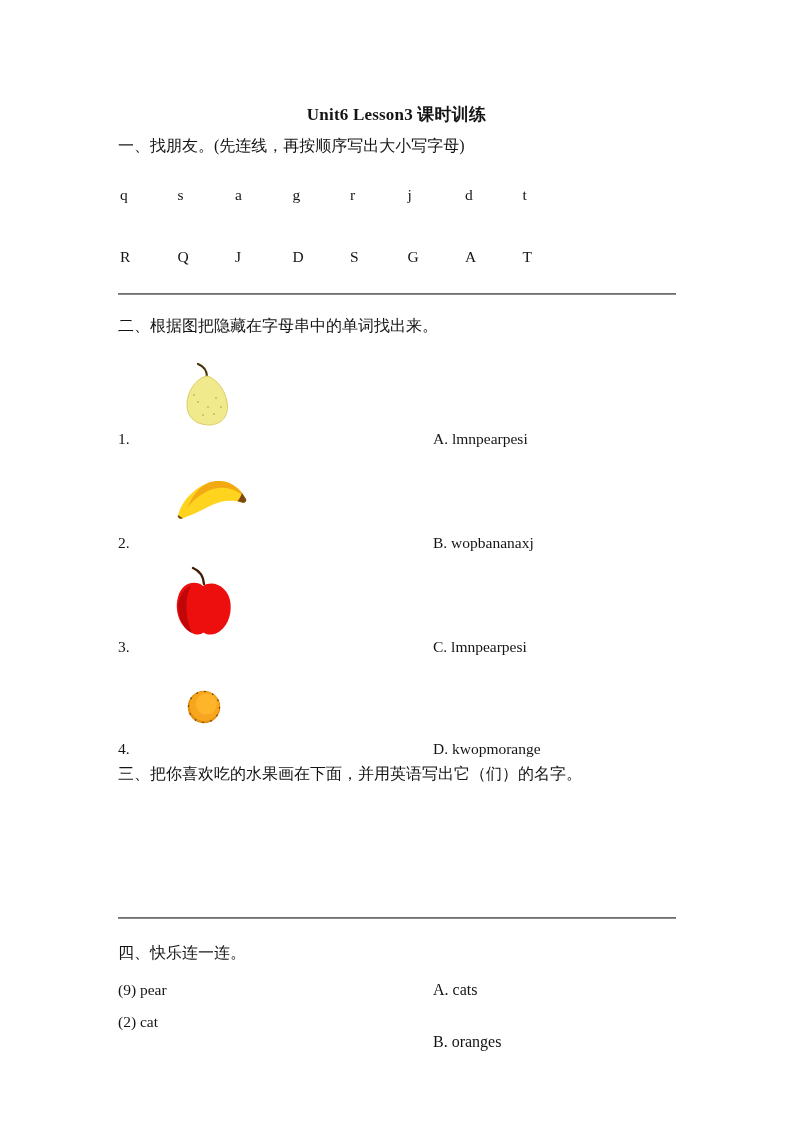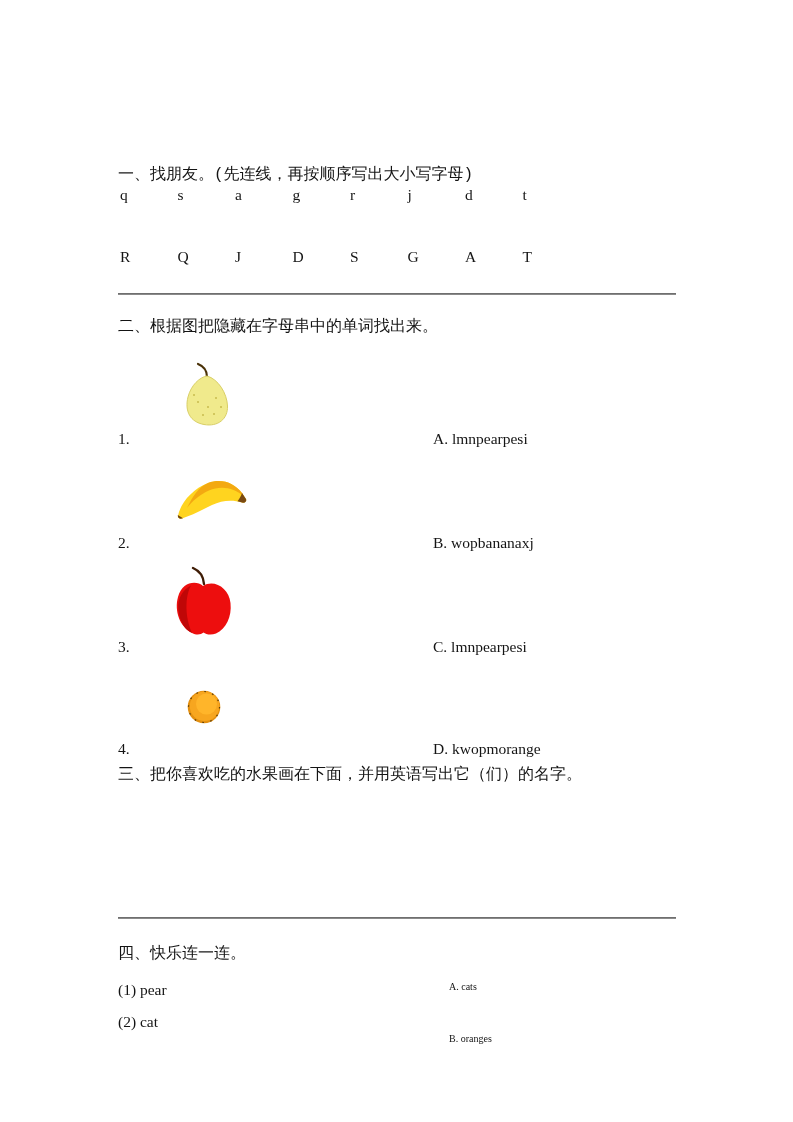--- a/index.html
+++ b/index.html
@@ -13,30 +13,31 @@
     left:0; right:0; top:103px; text-align:center;
     font-size:17px; font-weight:bold; letter-spacing:0.2px;
   }
   .heading { left:118px; font-size:16px; white-space:nowrap; }
   .letter-row { left:120px; display:flex; }
   .letter-row span { width:57.5px; font-size:15.5px; }
   .divider { left:118px; width:558px; height:2px; background:#8a8a8a; border-top:1px solid #6f6f6f; box-sizing:border-box; }
   .item-number { left:118px; font-size:15.5px; }
   .item-option { left:433px; font-size:15.5px; }
   .match-left { left:118px; font-size:15.5px; }
-  .match-right { left:449px; font-size:10px; }
+  .match-right { left:433px; font-size:16px; }
   svg { display:block; }
 </style>
 </head>
 <body>
 
 <div class="page">
 
+  <div class="abs title">Unit6 Lesson3 课时训练</div>
 
-  <div class="abs heading" style="top:164px;font-family:Liberation Mono, monospace;">一、找朋友。(先连线，再按顺序写出大小写字母)</div>
+  <div class="abs heading" style="top:136px;">一、找朋友。(先连线，再按顺序写出大小写字母)</div>
 
   <div class="abs letter-row" style="top:186px;">
     <span>q</span>
     <span>s</span>
     <span>a</span>
     <span>g</span>
     <span>r</span>
     <span>j</span>
     <span>d</span>
     <span>t</span>
@@ -106,19 +107,19 @@
   </div>
   <div class="abs item-number" style="top:740px;">4.</div>
   <div class="abs item-option" style="top:740px;">D. kwopmorange</div>
 
   <div class="abs heading" style="top:764px;">三、把你喜欢吃的水果画在下面，并用英语写出它（们）的名字。</div>
 
   <div class="abs divider" style="top:917px;"></div>
 
   <div class="abs heading" style="top:943px;text-align:right;">四、快乐连一连。</div>
 
-  <div class="abs match-left" style="top:981px;">(1) pear</div>
+  <div class="abs match-left" style="top:981px;">(9) pear</div>
   <div class="abs match-right" style="top:981px;">A. cats</div>
 
   <div class="abs match-left" style="top:1013px;">(2) cat</div>
   <div class="abs match-right" style="top:1013px;margin-top:20px;">B. oranges</div>
 
 </div>
 
 </body></html>

